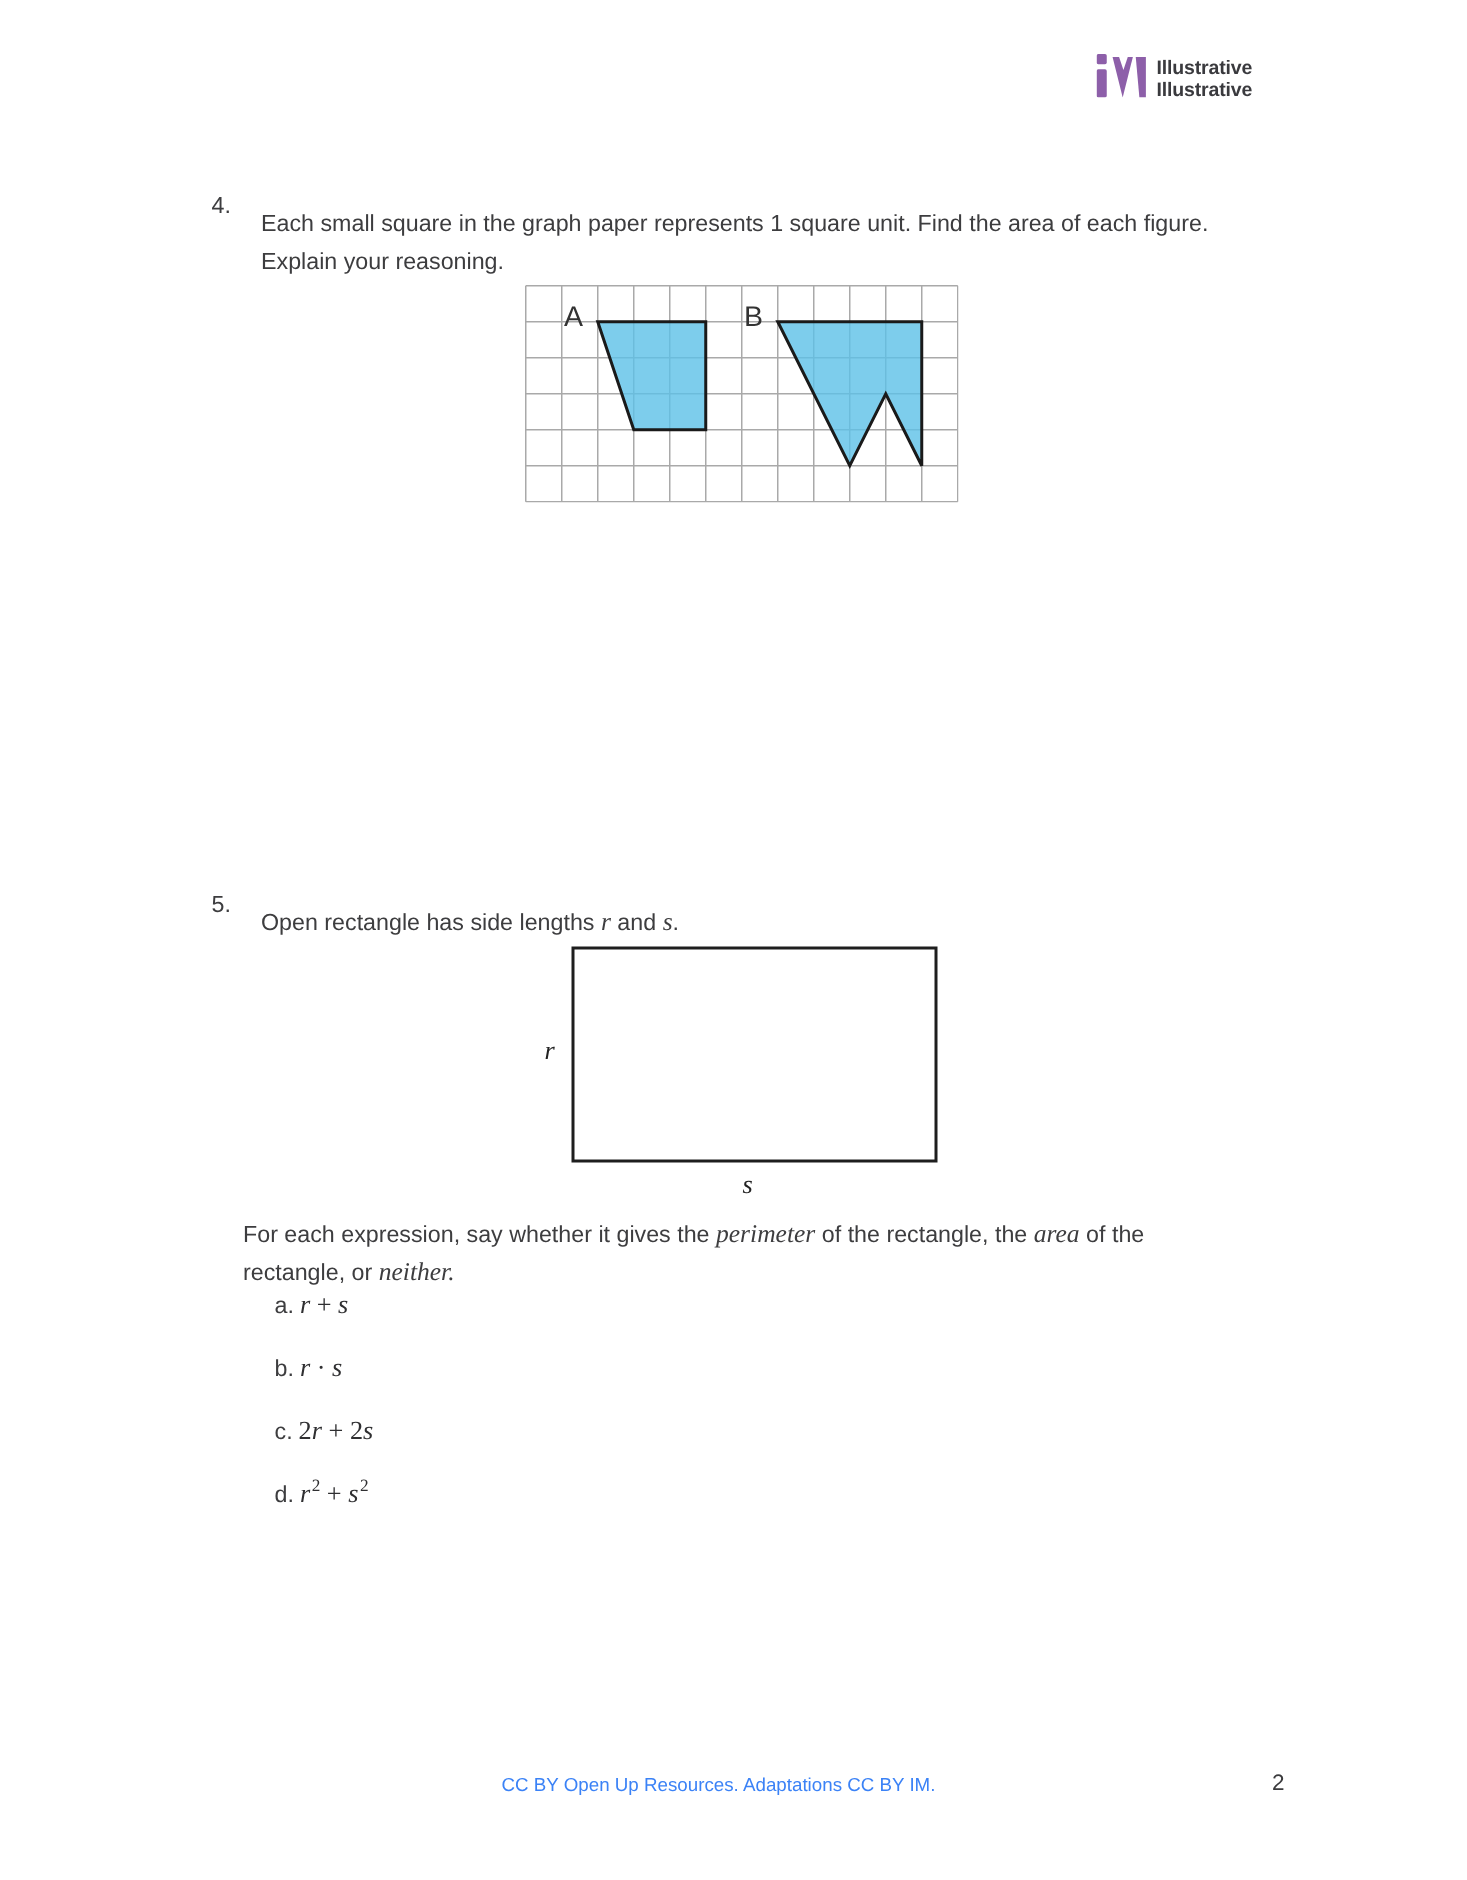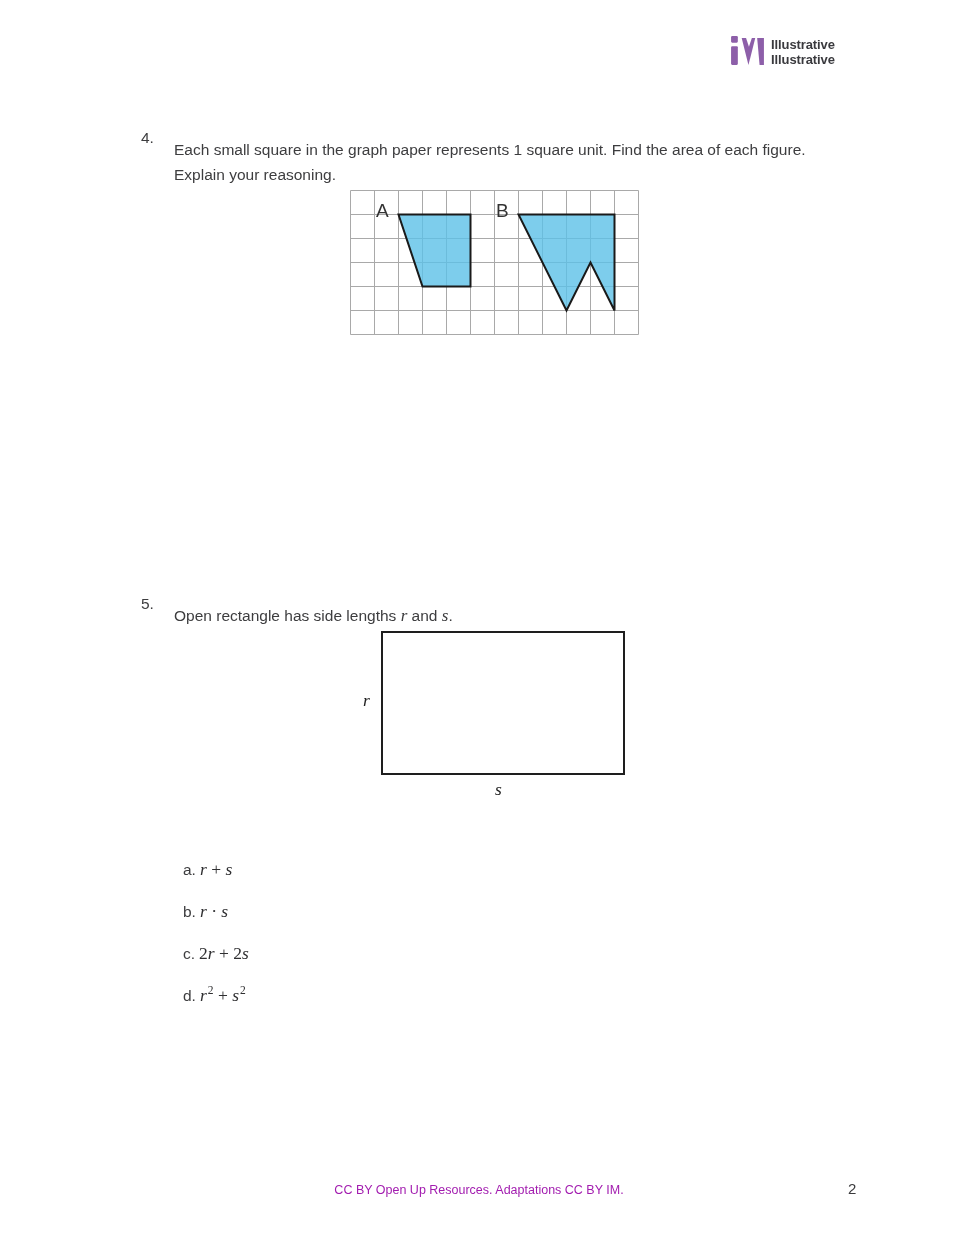--- a/index.html
+++ b/index.html
@@ -49,21 +49,21 @@
     font-family:"Liberation Serif","DejaVu Serif",serif;font-size:17.5px;color:#2f2f31;}
   .expr-letter{font-family:"Liberation Sans","DejaVu Sans",sans-serif;font-size:15.5px;
     margin-right:4px;color:var(--ink,#3d3d3f);}
   .p-var{font-style:italic;}
   .p-sup{font-size:11.5px;position:relative;top:-7px;margin-left:1px;}
 
   
   .f-left{position:absolute;left:89px;top:1170px;font-size:14px;line-height:21.5px;color:#3b3b3d;}
   .f-bold{font-weight:700;}
   .f-license{position:absolute;left:479px;top:1183px;transform:translateX(-50%);
-    font-size:12.5px;color:#a21caf;white-space:nowrap;}
+    font-size:12.5px;color:#3b82f6;white-space:nowrap;}
   .f-page{position:absolute;left:848px;top:1180px;font-size:15px;color:#3b3b3d;}
 </style>
 </head>
 <body>
 
 <div class="page">
 
   <header class="logo">
     <svg class="logo-icon" viewBox="0 0 34 30" aria-hidden="true">
       <rect x="0" y="0" width="7" height="7" rx="1.2" fill="#8d5fa9"></rect>
@@ -116,20 +116,21 @@
 
   <section class="q q5">
     <span class="qnum">5.</span>
     <p class="qtext"><span>Open rectangle has side lengths </span><span class="mvar">r</span><span> and </span><span class="mvar">s</span><span>.</span></p>
   </section>
 
   <div class="rect-fig"></div>
   <span class="rlabel">r</span>
   <span class="slabel">s</span>
 
+  <p class="prompt"><span>For each expression, say whether it gives the </span><span class="mvar">perimeter</span><span> of the rectangle, the </span><span class="mvar">area</span><span> of the rectangle, or </span><span class="mvar">neither.</span></p>
 
   <div class="expr-list">
       <div class="expr-row"><span class="expr-letter">a.</span><span class="p-var">r</span><span class="p-op"> + </span><span class="p-var">s</span></div>
       <div class="expr-row"><span class="expr-letter">b.</span><span class="p-var">r</span><span class="p-op"> · </span><span class="p-var">s</span></div>
       <div class="expr-row"><span class="expr-letter">c.</span><span class="p-num">2</span><span class="p-var">r</span><span class="p-op"> + </span><span class="p-num">2</span><span class="p-var">s</span></div>
       <div class="expr-row"><span class="expr-letter">d.</span><span class="p-var">r</span><span class="p-sup">2</span><span class="p-op"> + </span><span class="p-var">s</span><span class="p-sup">2</span></div>
     </div>
 
   <div class="f-license">CC BY Open Up Resources. Adaptations CC BY IM.</div>
   <div class="f-page">2</div>

